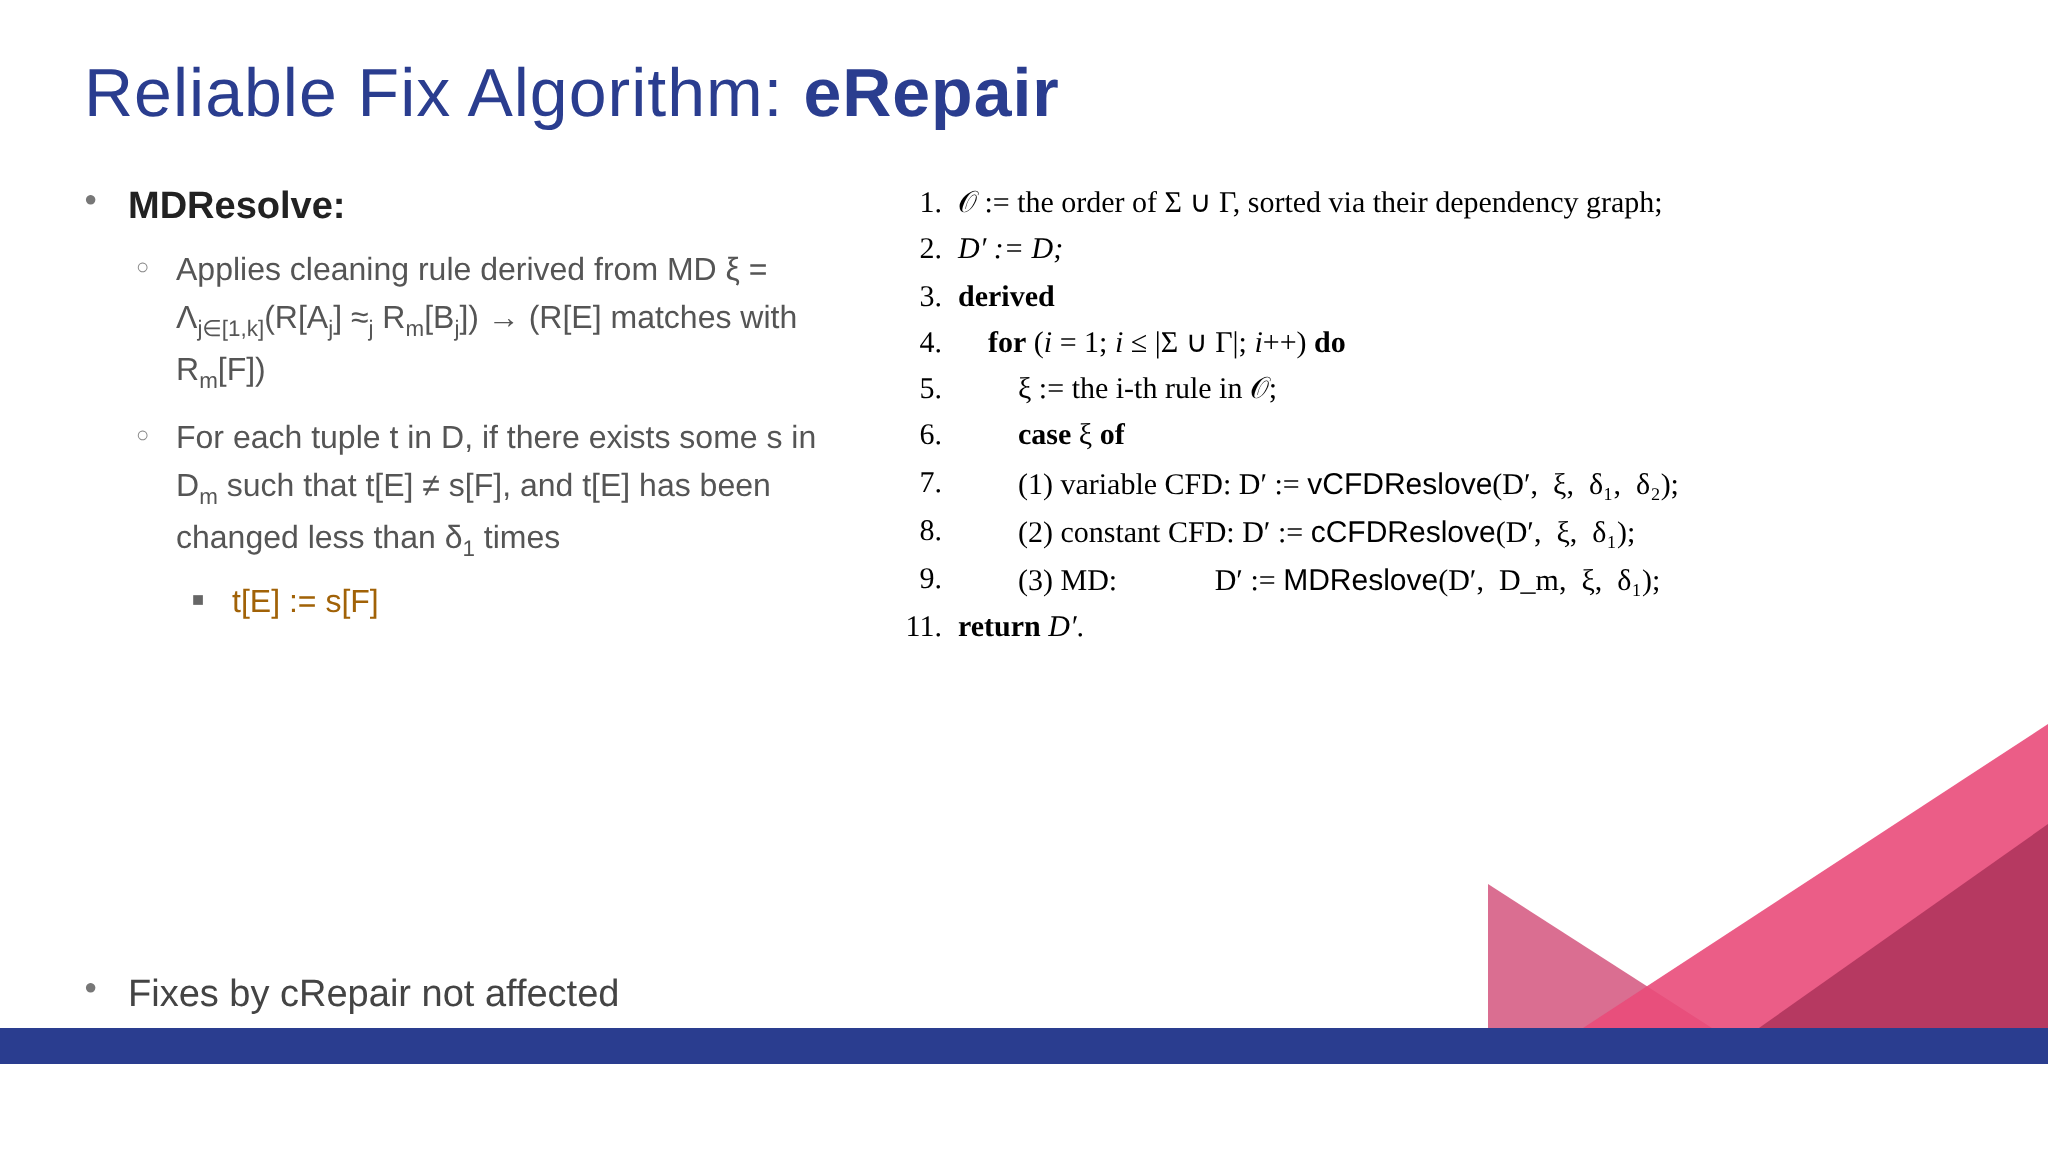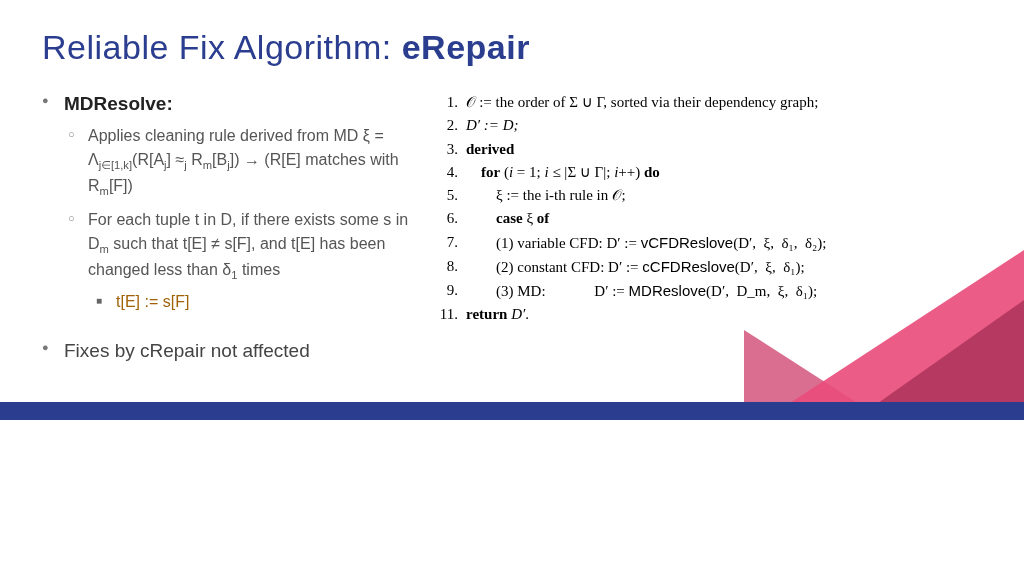--- a/index.html
+++ b/index.html
@@ -1,34 +1,34 @@
 <!DOCTYPE html>
 <html><head>
 <meta charset="utf-8">
 <style>
   * { margin: 0; padding: 0; box-sizing: border-box; }
   html, body { width: 1024px; height: 576px; overflow: hidden; font-family: Arial, Helvetica, sans-serif; background: #fff; color: #333; }
-  .slide { position: relative; width: 1024px; height: 420px; padding: 28px 42px 0 42px; }
+  .slide { position: relative; width: 1024px; height: 532px; padding: 28px 42px 0 42px; }
   .title { font-size: 34px; font-weight: 400; color: #2a3d8f; margin-bottom: 22px; letter-spacing: 0.5px; }
   .title .bold { font-weight: 800; }
-  .cols { display: flex; gap: 20px; margin-top: 24px; }
+  .cols { display: flex; gap: 33px; margin-top: 24px; }
   .left { width: 370px; }
   .right { flex: 1; font-family: "Latin Modern", "Computer Modern", Georgia, serif; font-size: 15px; line-height: 1.55; color: #000; }
   ul.top { list-style: none; }
   ul.top > li { position: relative; padding-left: 22px; margin-bottom: 8px; font-size: 18px; line-height: 1.4; }
   ul.top > li::before { content: "●"; position: absolute; left: 0; top: 2px; color: #777; font-size: 11px; }
   ul.sub { list-style: none; margin-top: 6px; }
   ul.sub > li { position: relative; padding-left: 24px; margin-bottom: 8px; font-size: 16px; line-height: 1.5; color: #555; }
   ul.sub > li::before { content: "○"; position: absolute; left: 4px; top: 2px; color: #888; font-size: 11px; }
   ul.subsub { list-style: none; margin-top: 6px; }
   ul.subsub > li { position: relative; padding-left: 28px; font-size: 16px; color: #a16207; }
   ul.subsub > li::before { content: "■"; position: absolute; left: 8px; top: 3px; color: #666; font-size: 10px; }
   .mdh { font-weight: 800; color: #222; font-size: 19px; }
   .indent1 { padding-left: 70px; display: block; }
-  .fixes { position: absolute; left: 42px; bottom: 47px; }
+  .fixes { position: absolute; left: 42px; bottom: 12px; }
   .fixes ul.top > li { font-size: 19px; color: #444; }
   .algo { list-style: none; }
   .algo li { display: flex; }
   .algo .num { width: 26px; text-align: right; margin-right: 8px; }
   .algo .code { white-space: pre; }
   .sf { font-family: Arial, Helvetica, sans-serif; }
   .bottom-bar { position: absolute; left: 0; bottom: 0; width: 1024px; height: 18px; background: #2a3d8f; }
   .tri1 { position: absolute; right: 0; bottom: 0; width: 0; height: 0; border-left: 260px solid transparent; border-bottom: 170px solid #e94b7a; opacity: 0.9; }
   .tri2 { position: absolute; right: 0; bottom: 0; width: 0; height: 0; border-left: 170px solid transparent; border-bottom: 120px solid #b3375f; opacity: 0.95; }
   .tri3 { position: absolute; right: 140px; bottom: 0; width: 0; height: 0; border-right: 140px solid transparent; border-bottom: 90px solid #d14a75; opacity: 0.8; }

